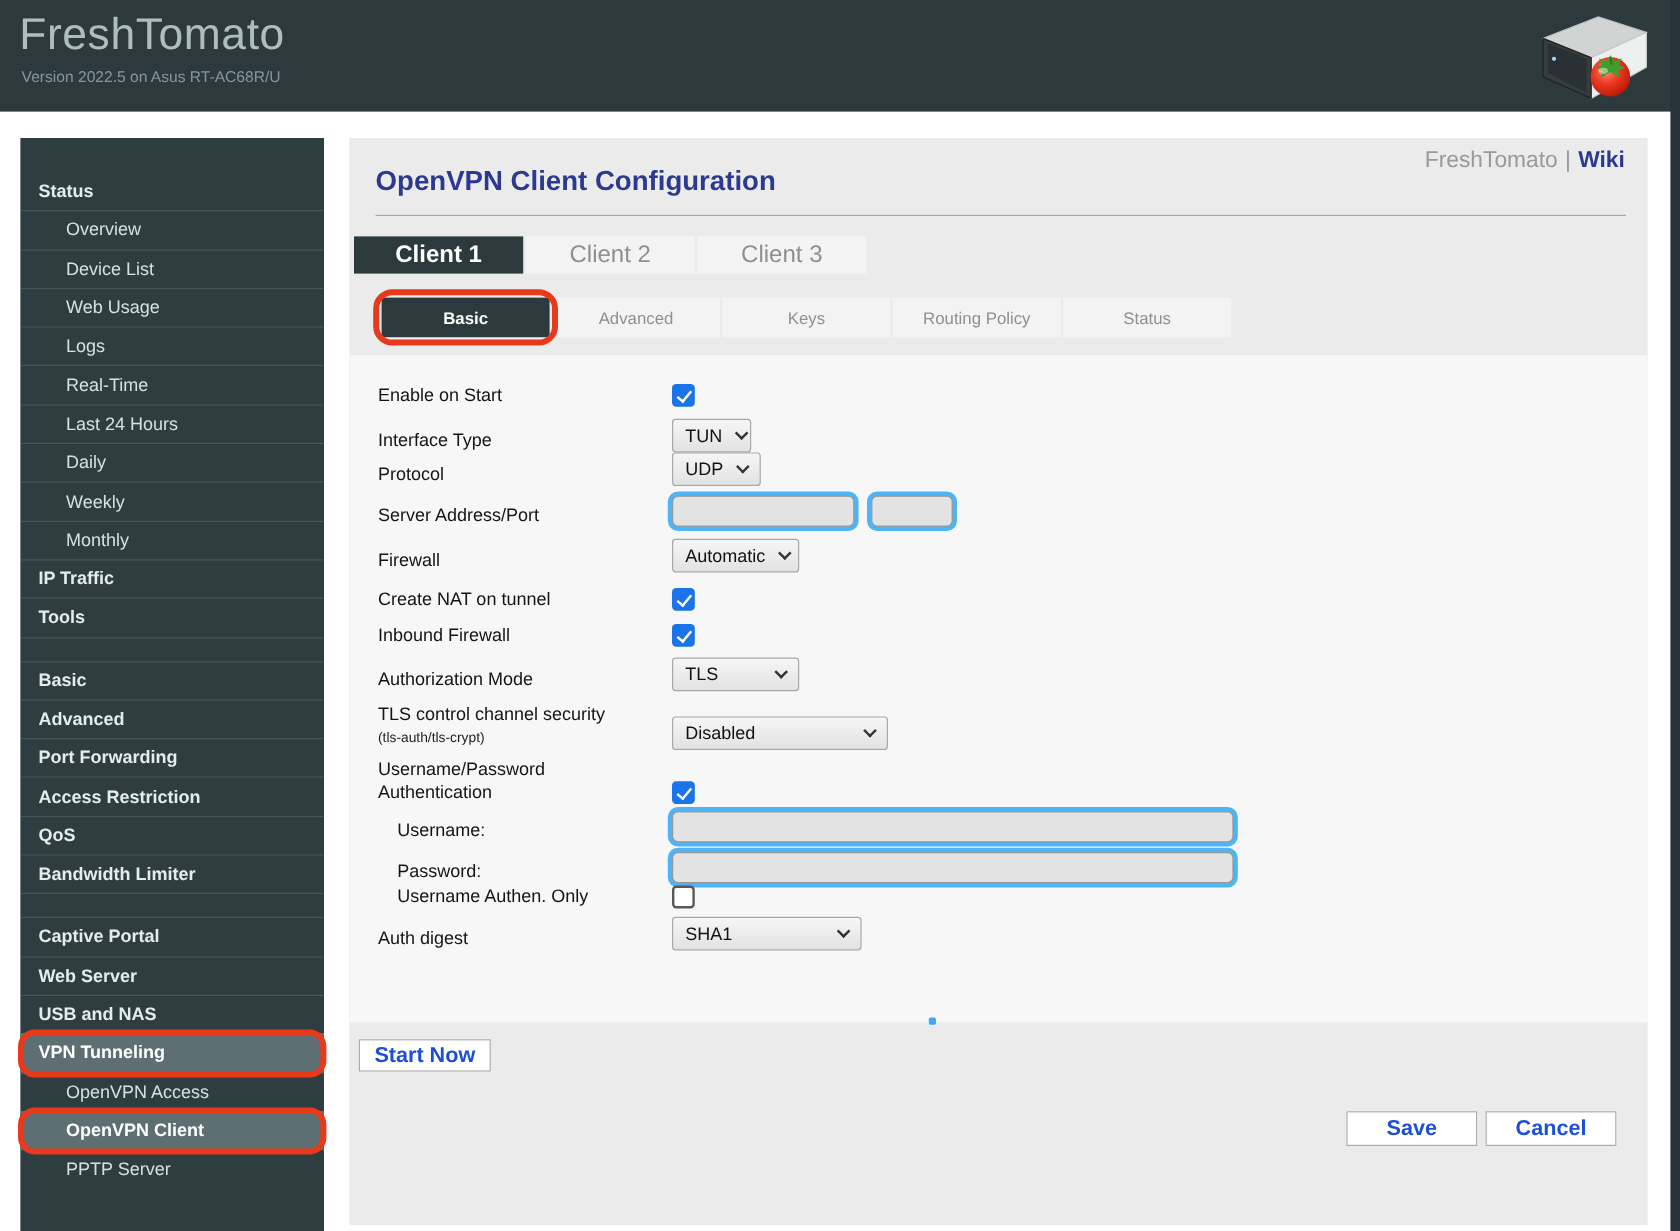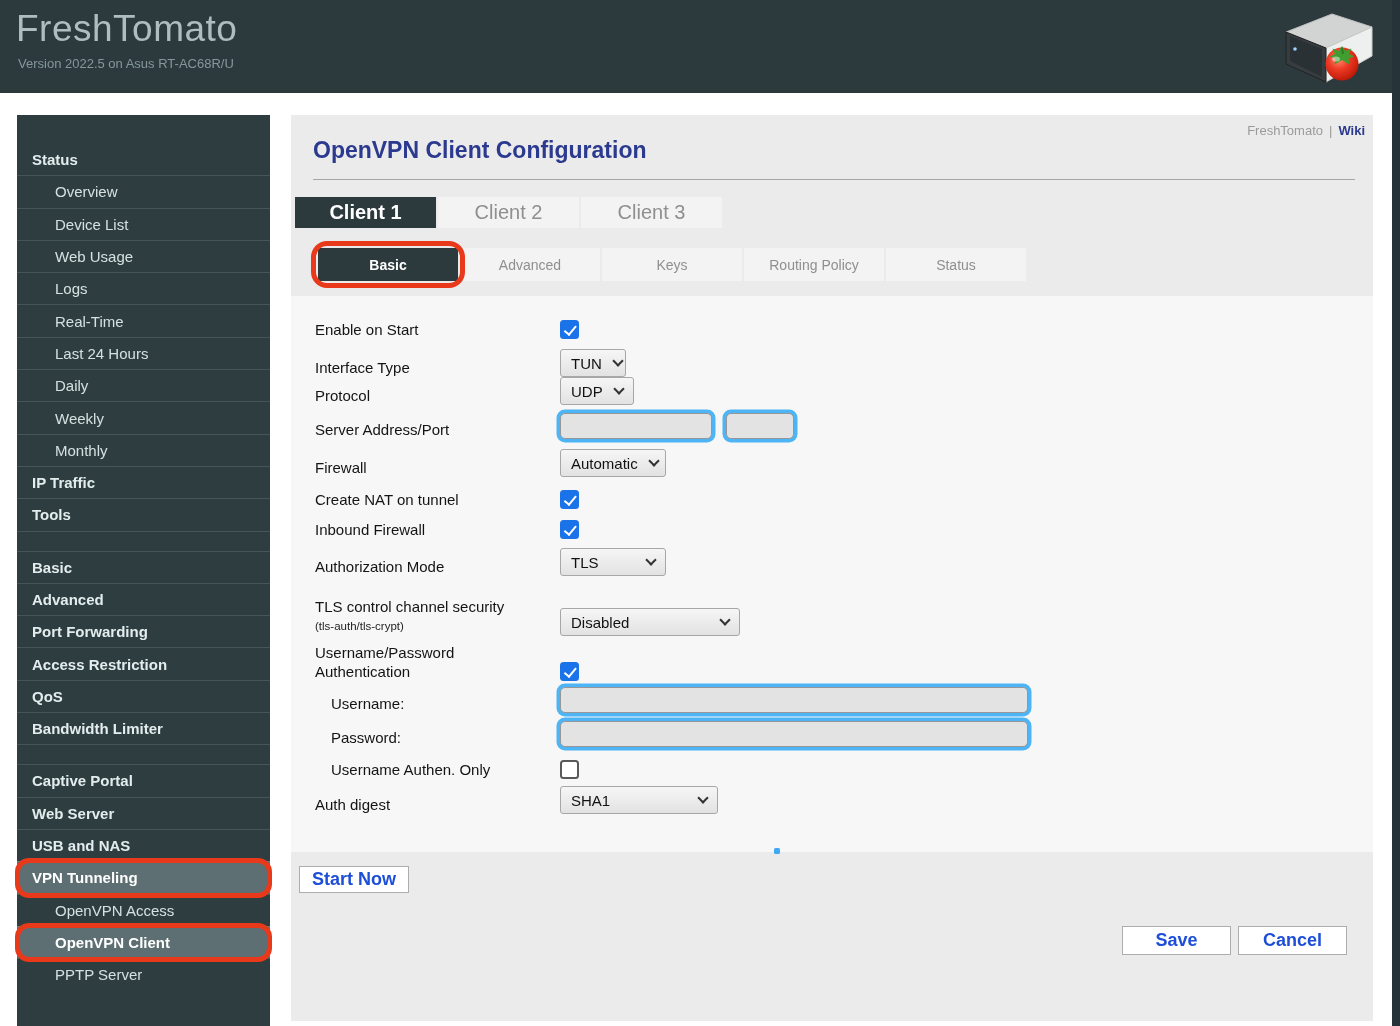--- a/index.html
+++ b/index.html
@@ -29,21 +29,21 @@
   .sb-gap{height:20px;border-top:1px solid rgba(130,150,152,.28)}
   .sb-item.head{font-weight:bold}
   .sb-item.sub{padding-left:38px;font-weight:normal;color:#d5e1e1}
   .sb-item.selected{background:var(--sidebar-selected-bg);color:#ffffff}
   .sb-item.boldtext{font-weight:bold}
   .ringed::after{content:"";position:absolute;left:-2px;right:-2px;top:-4px;bottom:-4px;
     border:5px solid var(--annotation-red);border-radius:14px;pointer-events:none;z-index:3}
 
   
   .main{position:absolute;left:291px;top:115px;width:1082px;height:906px;background:var(--panel-bg)}
-  .toplinks{position:absolute;top:8px;right:8px;font-size:13px;color:#9a9a9a}
+  .toplinks{position:absolute;top:8px;right:19px;font-size:19px;color:#9a9a9a}
   .toplinks .site{color:#9a9a9a;cursor:pointer}
   .toplinks .sep{margin:0 6px;color:#9a9a9a}
   .toplinks .wiki{color:var(--title-blue);font-weight:bold;cursor:pointer}
   .title{position:absolute;left:22px;top:22px;margin:0;font-size:23px;font-weight:bold;color:var(--title-blue)}
   .tdivider{position:absolute;left:22px;right:18px;top:64px;height:1px;background:#a6a6a6}
 
   .ctabs{position:absolute;left:4px;top:82px;display:flex;gap:2px}
   .ctab{width:141px;height:31px;display:flex;align-items:center;justify-content:center;
     font-size:20px;background:#f3f3f3;color:#8f8f8f;cursor:pointer}
   .ctab.active{background:var(--header-bg);color:#fff;font-weight:bold}
@@ -75,23 +75,23 @@
     transform:rotate(45deg);margin-top:-4px;flex:none;margin-left:12px}
   .sel-xs{width:66px}.sel-sm{width:74px}.sel-md{width:106px}.sel-lg{width:180px}.sel-xl{width:158px}
 
   .tin{height:26px;background:#e3e3e3;border:1px solid #979797;border-radius:4px;padding:0 8px;
     font-family:"Liberation Sans",sans-serif;font-size:14px;color:#222;outline:none}
   .focusring{box-shadow:0 0 0 3.5px var(--focus-blue);border-radius:5px}
   .in-server{width:152px}.in-port{width:68px;margin-left:14px}.in-long{width:468px}
 
   
   .r1{margin-bottom:10px}.r2{margin-bottom:0}.r3{margin-bottom:8px}.r4{margin-bottom:10px}
-  .r5{margin-bottom:11px}.r6{margin-bottom:9px}.r7{margin-bottom:9px}.r8{margin-bottom:19px}
+  .r5{margin-bottom:11px}.r6{margin-bottom:9px}.r7{margin-bottom:9px}.r8{margin-bottom:8px}
   .r9{margin-bottom:5px;min-height:40px}.r10{margin-bottom:6px;min-height:38px}
-  .r11{margin-bottom:8px}.r12{margin-bottom:11px}.r13{margin-bottom:7px}.r14{margin-bottom:12px}
+  .r11{margin-bottom:8px}.r12{margin-bottom:0}.r13{margin-bottom:7px}.r14{margin-bottom:12px}
 
   
   .btn{background:#fff;border:1px solid #adadad;font-family:"Liberation Sans",sans-serif;
     font-size:18px;font-weight:bold;color:#1d4ed8;cursor:pointer}
   .startnow{position:absolute;left:8px;top:751px;width:110px;height:27px}
   .savebtn{position:absolute;left:831px;top:811px;width:109px;height:29px}
   .cancelbtn{position:absolute;left:947px;top:811px;width:109px;height:29px}
 
   .fdot{position:absolute;left:774px;top:848px;width:6px;height:6px;background:#3fa9f5;border-radius:1.5px}
 </style>

